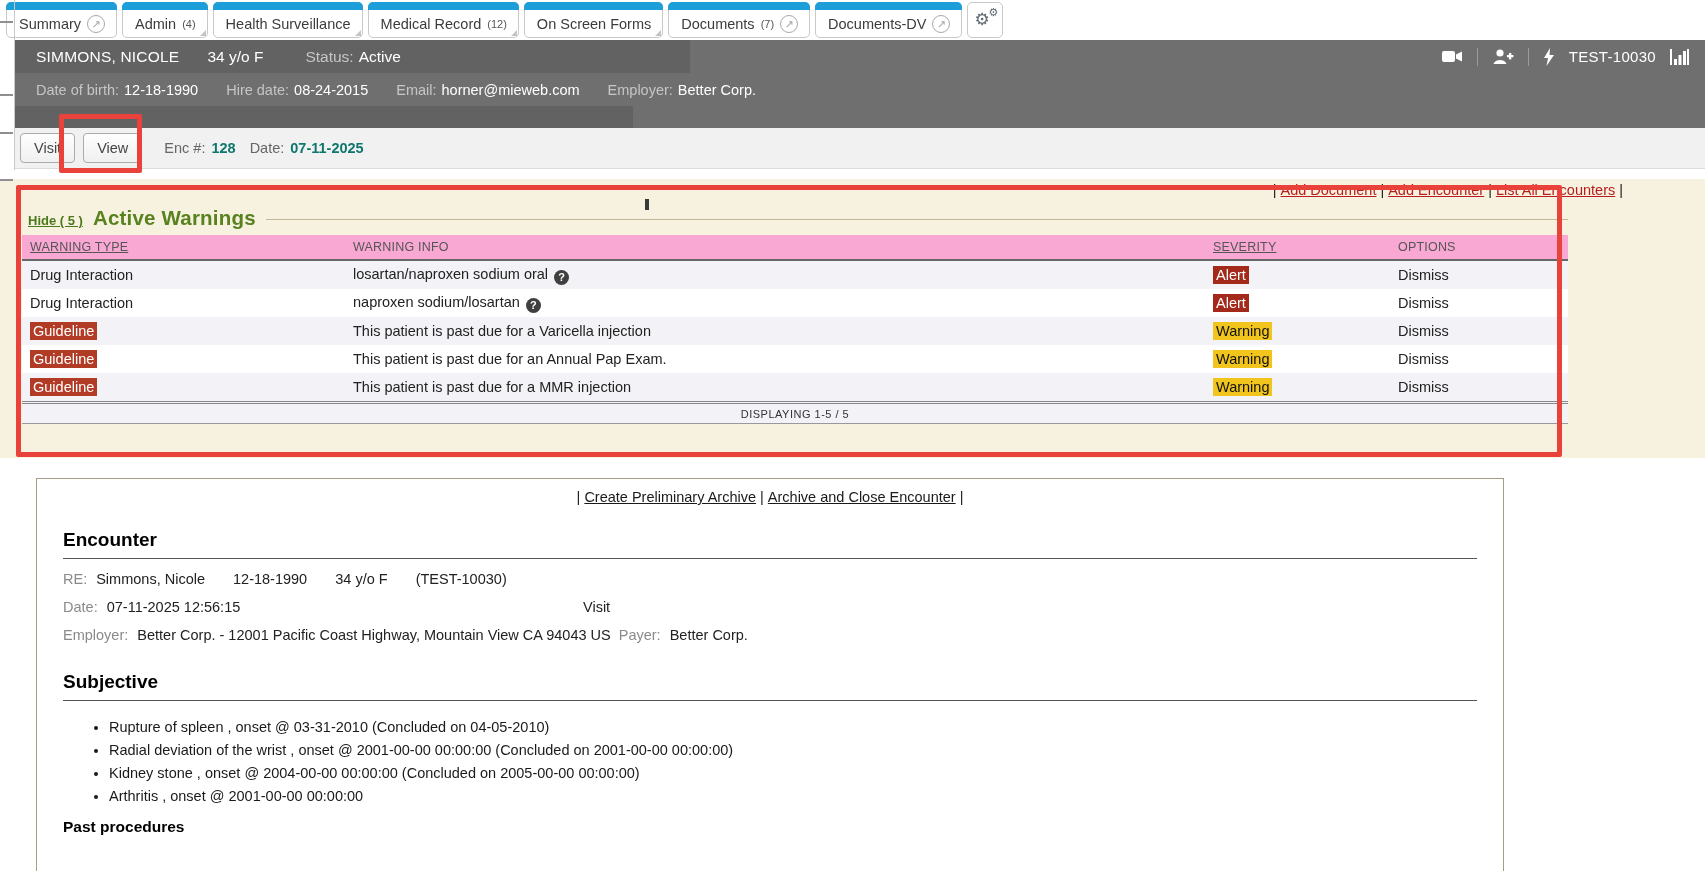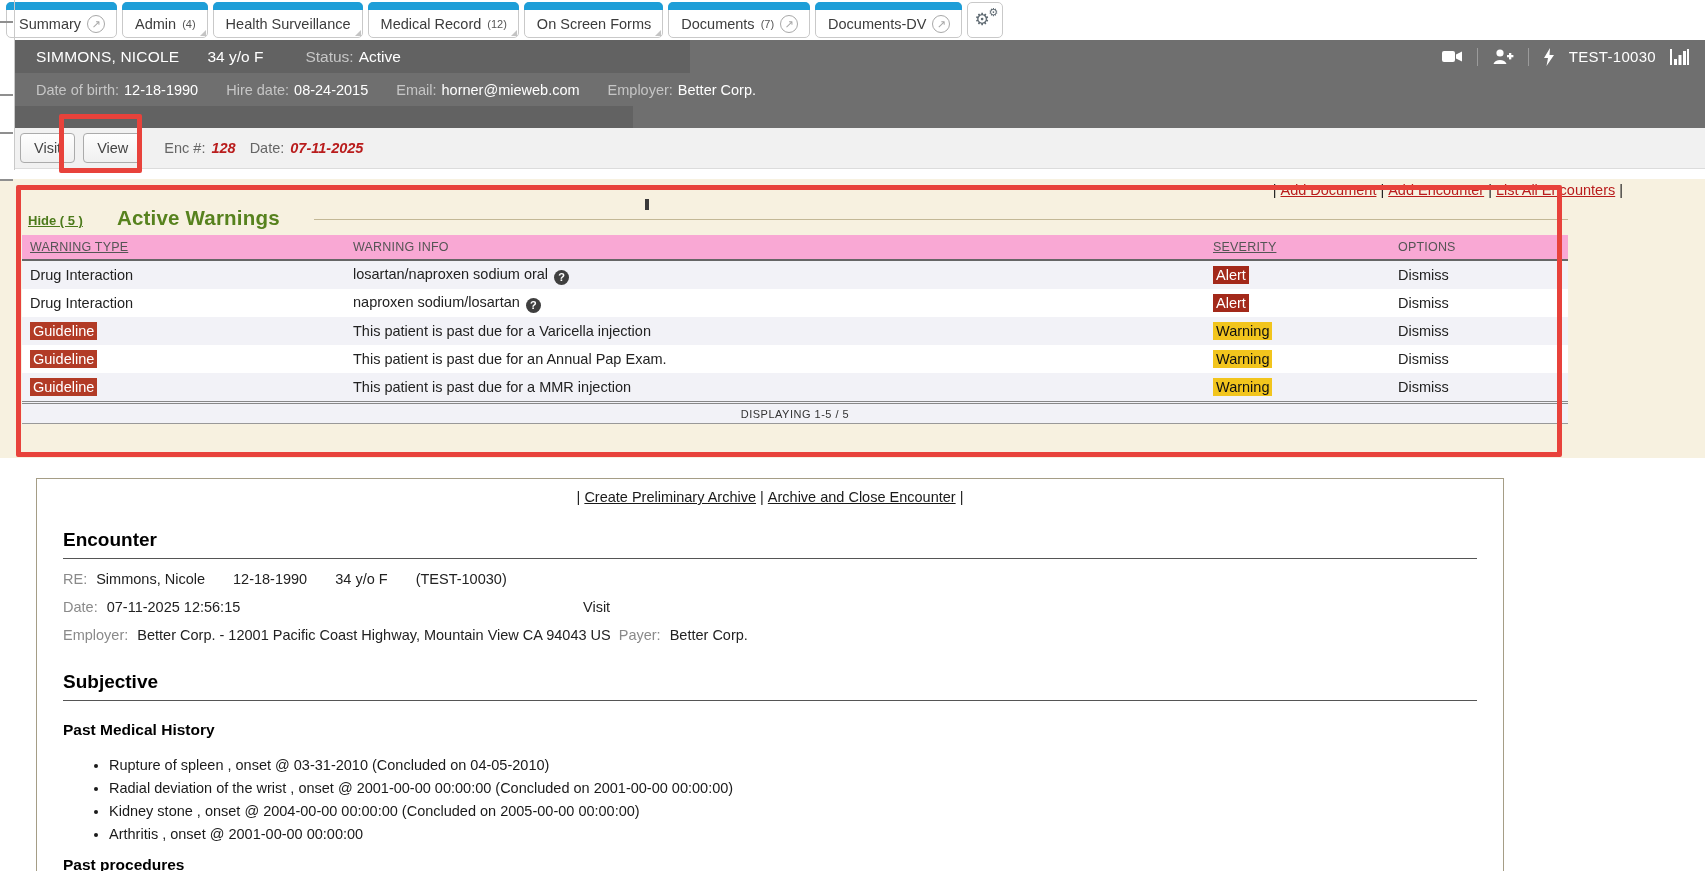--- a/index.html
+++ b/index.html
@@ -52,32 +52,32 @@
   .pt-id { font-size:15px; letter-spacing:0.3px; }
   .icon-btn { display:flex; align-items:center; cursor:pointer; }
 
   
   .toolbar { height:41px; margin-left:14px; background:#f1f1f1; border-bottom:1px solid #dcdcdc;
          display:flex; align-items:center; padding-left:6px; font-size:14.5px; }
   .btn { height:30px; padding:0 13px; border:1px solid #ababab; border-radius:4px;
          background:linear-gradient(#fefefe,#f0f0f0); font-size:14.5px; color:#444;
          font-family:inherit; cursor:pointer; margin-right:8px; }
   .tb-label { color:#666; margin:0 6px 0 14px; }
-  .tb-value { color:#b91c1c; font-weight:700;font-style:italic; }
+  .tb-value { color:#0f766e; font-weight:700; }
   .gap10 { height:10px; background:#fff; }
 
   
   .cream { height:279px; background:var(--cream); position:relative; }
   .enc-links { text-align:right; padding:3px 78px 0 0; font-size:14.5px; color:#1a1a1a; white-space:nowrap; }
   .enc-links a { color:#b91c1c; text-decoration:underline; cursor:pointer; }
   .pipe { margin:0 4px; }
   .stray { position:absolute; left:645px; top:20px; width:4px; height:11px; background:#3a3a3a; }
 
   .warn-panel { margin:2px 0 0 22px; width:1546px; }
-  .warn-head { display:flex; align-items:baseline; padding:6px 0 5px 6px;gap:24px; }
+  .warn-head { display:flex; align-items:baseline; padding:6px 0 5px 6px; }
   .hide-link { color:#4c7a1b; font-weight:700; font-size:13px; text-decoration:underline; margin-right:10px; cursor:pointer; }
   .warn-title { color:var(--green); font-weight:700; font-size:20.5px; letter-spacing:0.2px; }
   .head-rule { flex:1; border-top:1px solid #c3b896; margin-left:10px; transform:translateY(-5px); }
 
   .warn-table { background:#fff; font-size:14.5px; }
   .w-row { display:flex; height:28px; align-items:center; }
   .w-row.alt { background:#f2f2f7; }
   .w-header { height:26px; border-bottom:2px solid #666; background:#f9a8d4; }
   .w-header .cell { font-size:12.5px; color:#555; letter-spacing:0.2px; }
   .cell { padding-left:8px; white-space:nowrap; }
@@ -298,21 +298,20 @@
   <div class="doc-line">
     <span class="lbl2">Employer:</span>
     <span>Better Corp. - 12001 Pacific Coast Highway, Mountain View CA 94043 US</span>
     <span class="lbl2" style="margin-left:4px">Payer:</span>
     <span>Better Corp.</span>
   </div>
 
   <div class="doc-title" style="margin-top:28px">Subjective</div>
   <hr class="doc-rule">
 
-  <div class="pmh-title">Past Medical History</div>
   <ul class="pmh">
     <li>Rupture of spleen , onset @ 03-31-2010 (Concluded on 04-05-2010)</li>
     <li>Radial deviation of the wrist , onset @ 2001-00-00 00:00:00 (Concluded on 2001-00-00 00:00:00)</li>
     <li>Kidney stone , onset @ 2004-00-00 00:00:00 (Concluded on 2005-00-00 00:00:00)</li>
     <li>Arthritis , onset @ 2001-00-00 00:00:00</li>
   </ul>
 
   <div class="pp-title">Past procedures</div>
 </div>
 

